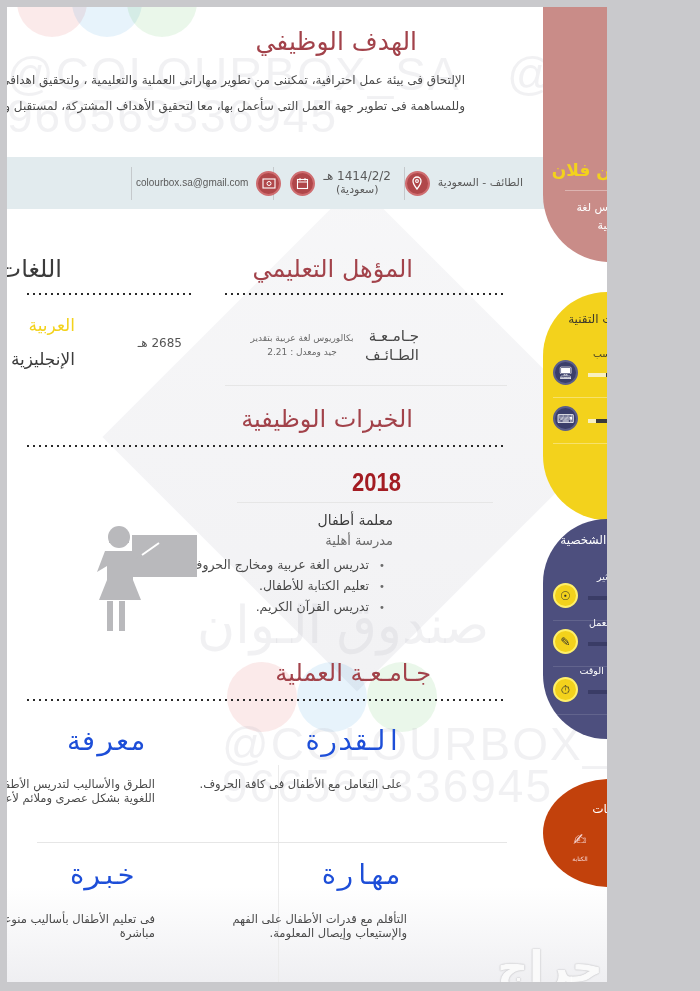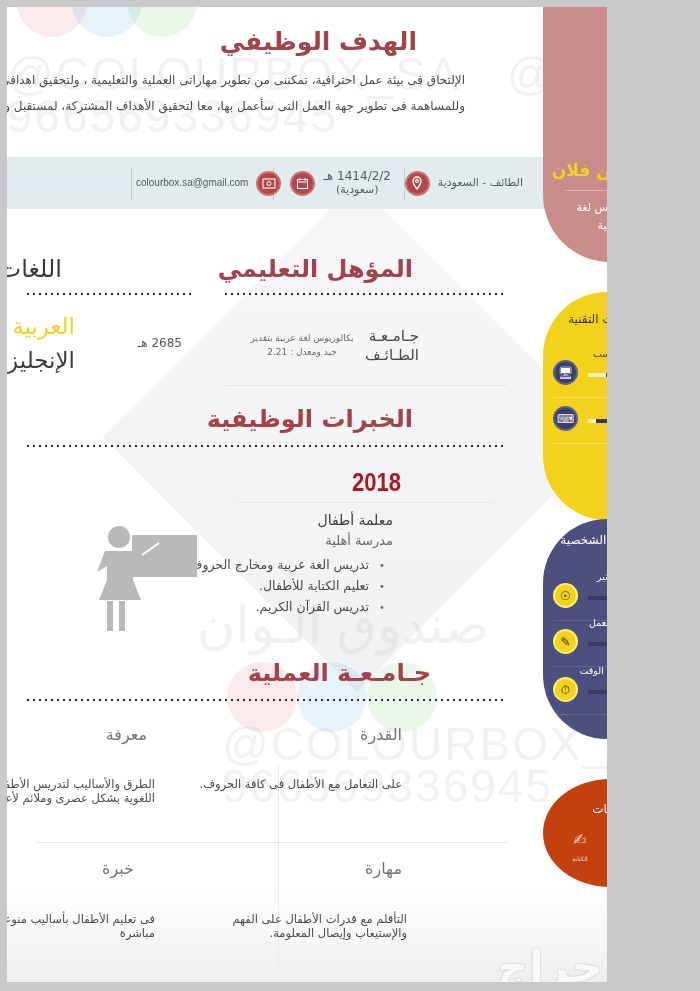--- a/index.html
+++ b/index.html
@@ -88,52 +88,52 @@
     .hobby-circle {
       position: absolute; left: 536px; top: 772px; width: 139px; height: 108px;
       background: #c2410c; border-radius: 70px / 56px;
     }
     .hobby-title { position: absolute; top: 23px; width: 100%; text-align: center; color: #fff; font-size: 12px; direction: rtl; }
     .hobby { position: absolute; top: 50px; width: 34px; text-align: center; }
     .hobby .hb-icon { font-size: 16px; color: #f5d6d6; display: block; height: 22px; line-height: 22px; }
     .hobby .hb-label { font-size: 6px; color: #f5d6d6; direction: rtl; display: block; margin-top: 4px; line-height: 8px; }
 
     
-    .sec-title { position: absolute; font-size: 24px; color: #a2424a; direction: rtl; white-space: nowrap; font-weight: bold; }
+    .sec-title { position: absolute; font-size: 24px; color: #a2424a; direction: rtl; white-space: nowrap; }
     .dots {
       position: absolute; height: 2px;
       background-image: radial-gradient(circle, #2a2a2a 0.9px, transparent 1.1px);
       background-size: 6px 2px; background-repeat: repeat-x;
     }
     .objective {
       position: absolute; right: 142px; top: 60px; width: 520px;
       direction: rtl; text-align: right; font-size: 12px; line-height: 26px; color: #4a4a4a;
     }
     .obj-title { right: 190px; top: 20px; font-size: 25px; }
 
     .lang-title { position: absolute; right: 545px; top: 248px; font-size: 24px; color: #3b3b3b; direction: rtl; }
     .lang-row { position: absolute; right: 532px; direction: rtl; display: flex; align-items: center; gap: 22px; white-space: nowrap; }
-    .lang-row .ln { font-size: 23px; }
+    .lang-row .ln { font-size: 17px; }
     .lang-row .lv { font-size: 21px; font-family: "Liberation Sans", sans-serif; direction: ltr; letter-spacing: -1px; transform: scaleY(1.15); }
 
     .edu-uni { position: absolute; right: 188px; top: 320px; width: 60px; font-size: 15px; color: #474747; direction: rtl; text-align: right; line-height: 19px; }
     .edu-deg { position: absolute; right: 250px; top: 324px; width: 110px; font-size: 9px; color: #6a6a6a; direction: rtl; text-align: center; line-height: 14px; }
     .edu-year { position: absolute; right: 425px; top: 329px; font-size: 12px; color: #555; direction: rtl; white-space: nowrap; }
     .thin-line { position: absolute; height: 1px; background: #e6e6e6; }
 
     .exp-year { position: absolute; right: 206px; top: 463px; font-size: 22px; font-weight: bold; color: #a31c23; font-family: "Liberation Sans", sans-serif; transform: scaleY(1.15); }
     .exp-role { position: absolute; right: 214px; top: 505px; font-size: 14px; color: #3b3b3b; direction: rtl; }
     .exp-org { position: absolute; right: 214px; top: 526px; font-size: 13px; color: #6a6a6a; direction: rtl; }
     .exp-list { position: absolute; right: 222px; top: 548px; direction: rtl; list-style: none; }
     .exp-list li { font-size: 12.5px; color: #4a4a4a; line-height: 20px; white-space: nowrap; }
     .exp-list li::before { content: "•"; color: #6a6a6a; margin-left: 10px; font-size: 10px; }
 
     .teacher { position: absolute; left: 80px; top: 510px; width: 120px; height: 120px; }
 
-    .ps-title { position: absolute; font-size: 16px; color: #737373; direction: rtl; white-space: nowrap; }
+    .ps-title { position: absolute; font-size: 27px; color: #1d4ed8; direction: rtl; white-space: nowrap; font-family: Liberation Mono, monospace; }
     .ps-desc { position: absolute; font-size: 11.5px; color: #4a4a4a; direction: rtl; text-align: right; line-height: 14px; }
     .vline { position: absolute; left: 271px; top: 758px; width: 1px; height: 220px; background: #ebebeb; }
 
     .haraj { position: absolute; left: 490px; top: 934px; font-size: 44px; color: rgba(255,255,255,.9); text-shadow: 0 0 2px #c8c8cc, 0 0 1px #aaa; direction: rtl; font-weight: bold; }
   </style>
 </head>
 <body>
 
 <div class="page">
 

